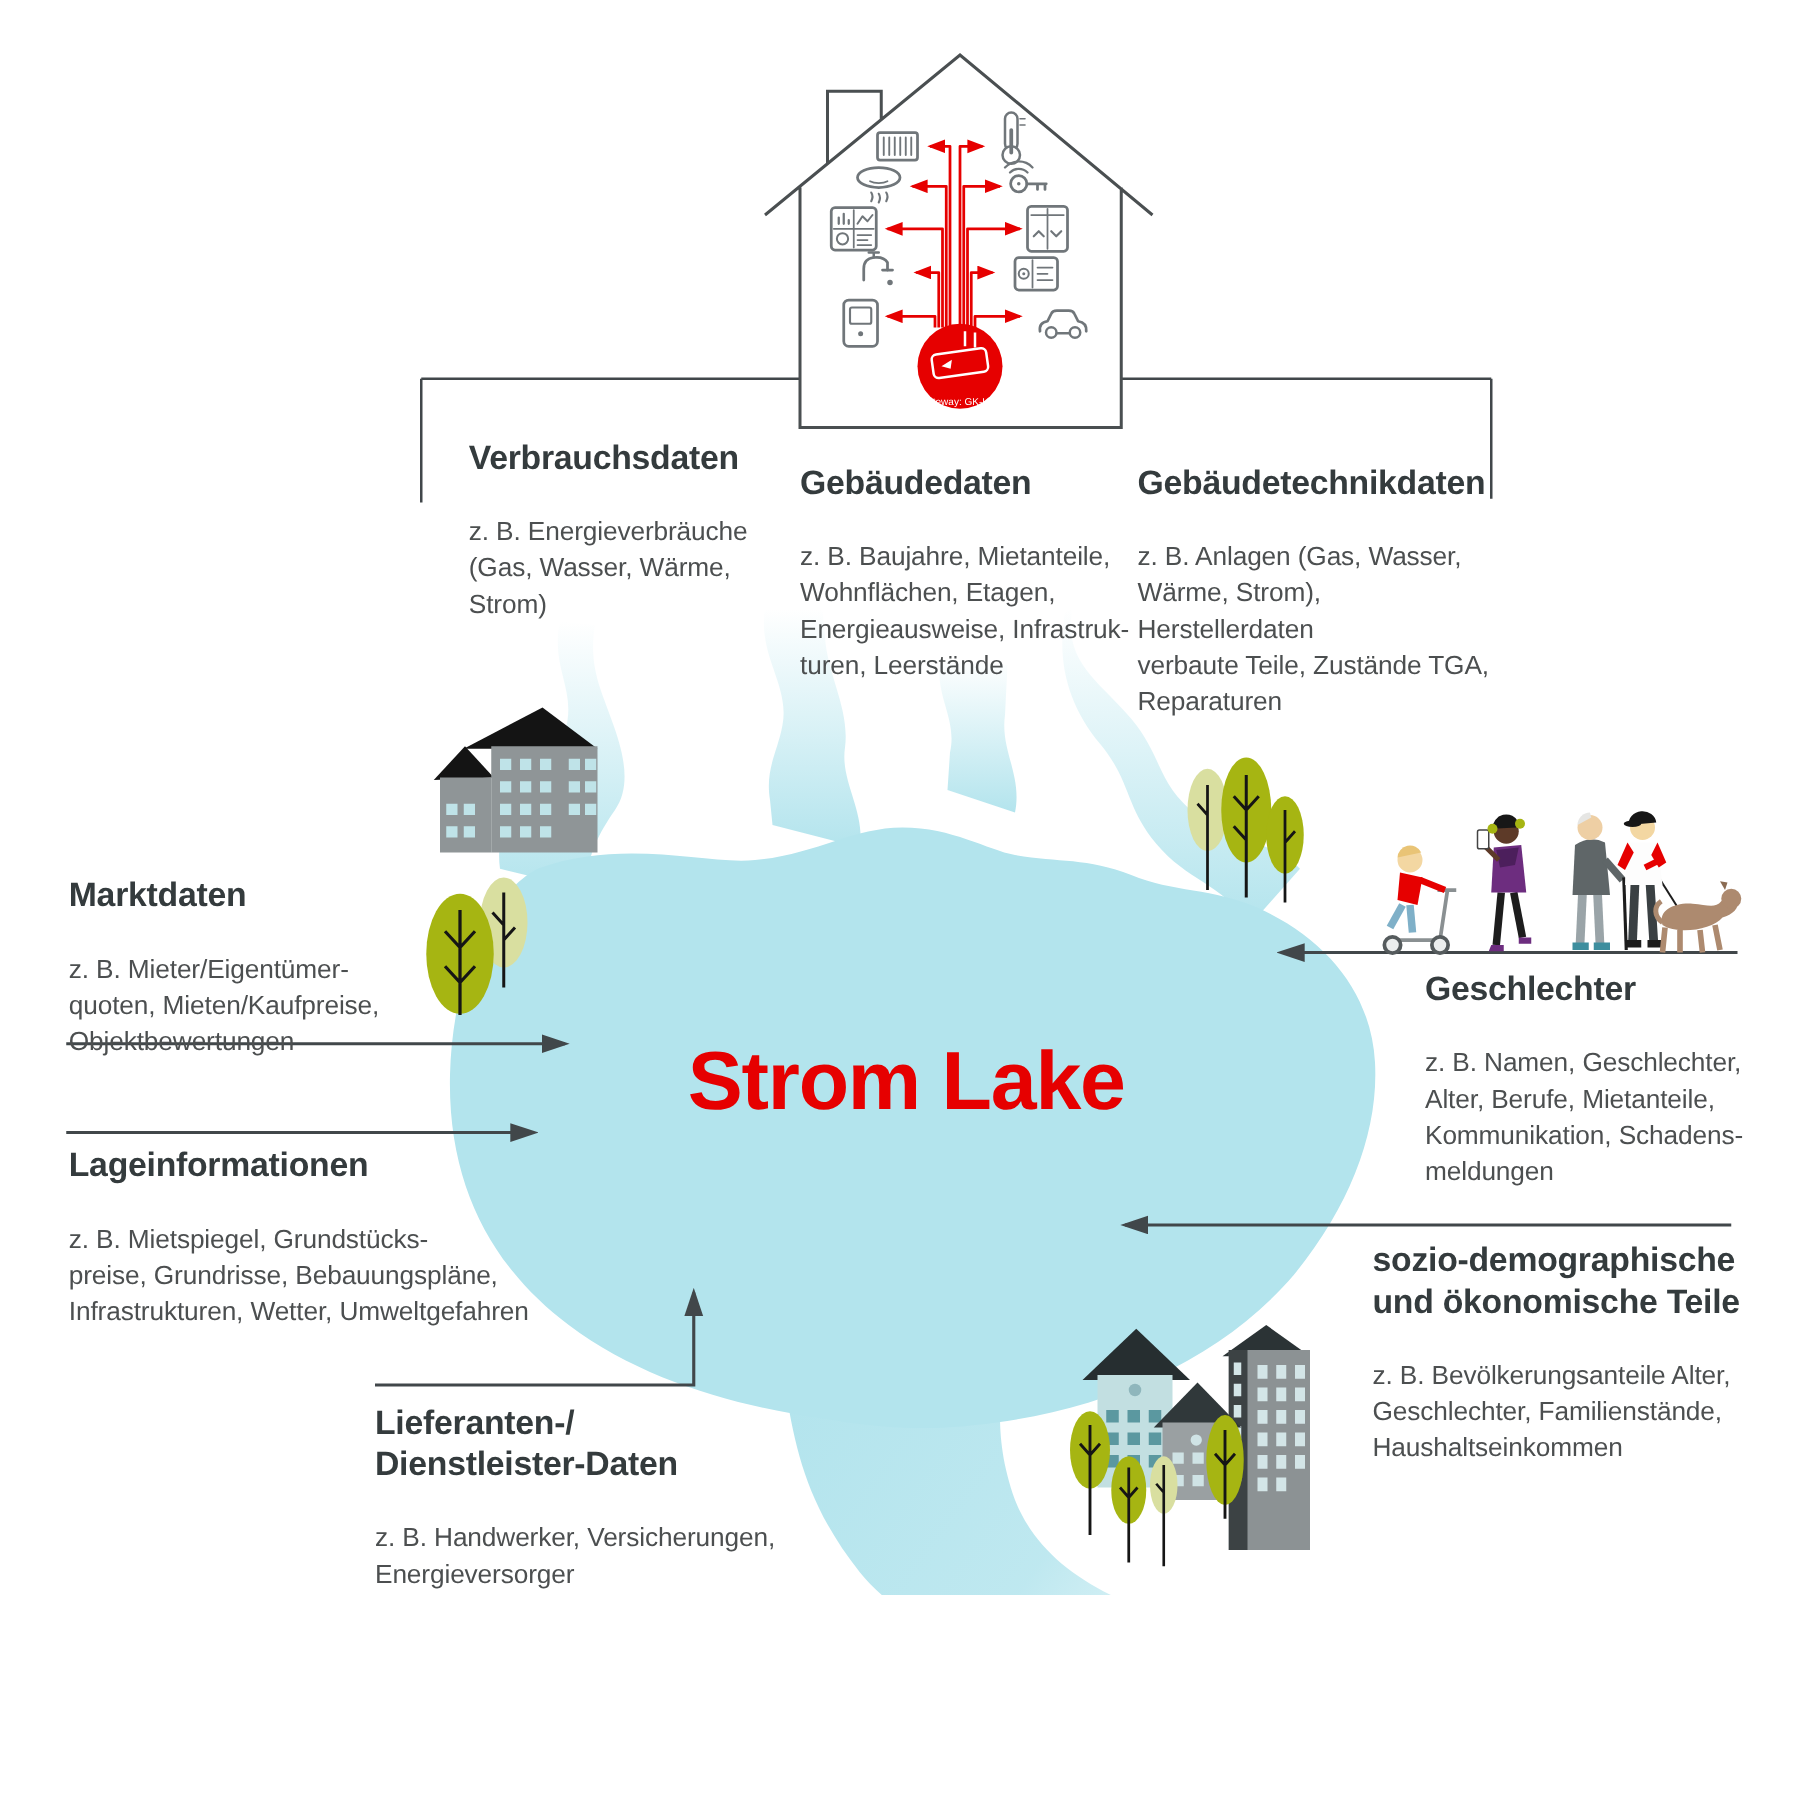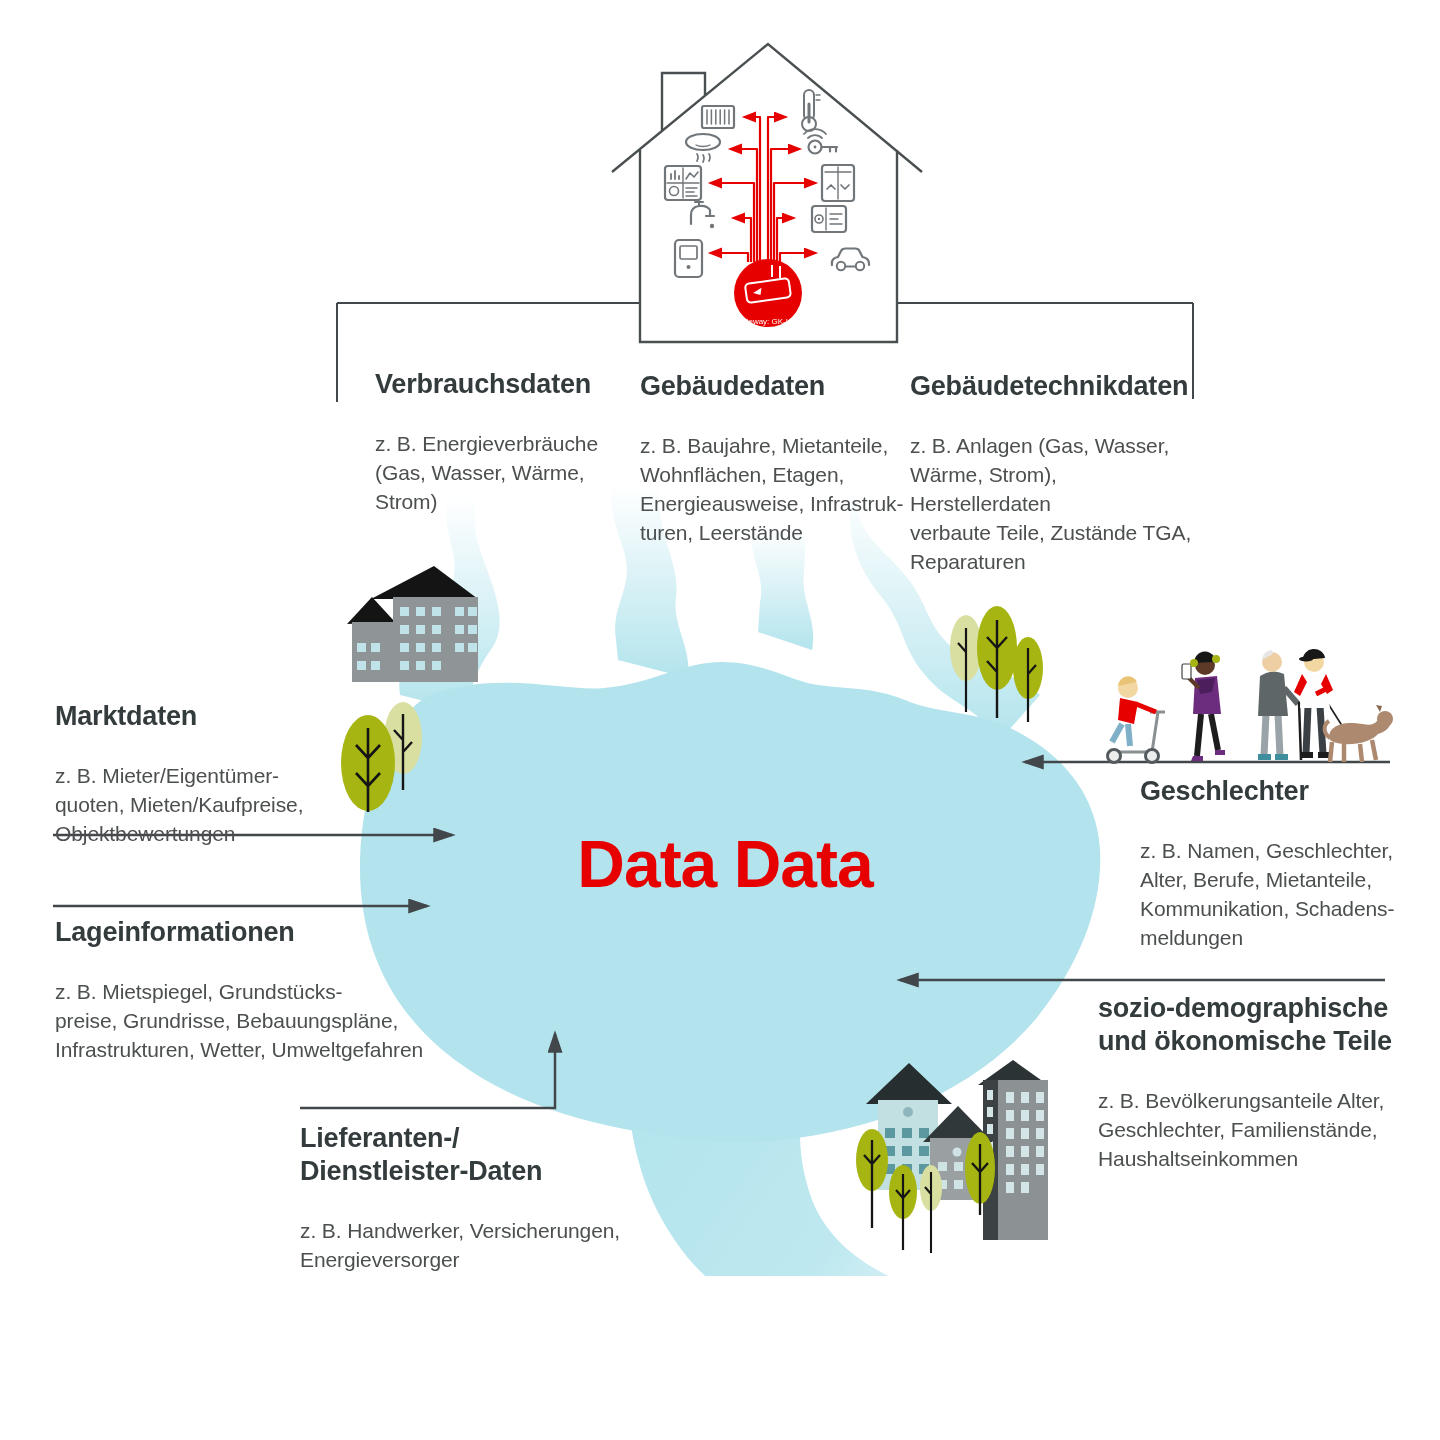--- a/index.html
+++ b/index.html
@@ -321,21 +321,21 @@
       <path d="M772,277 V265 M780,278 V266" stroke="#fff" stroke-width="2"></path>
       <g transform="rotate(-8 768 291)">
         <rect x="746" y="281" width="44" height="19" rx="4" fill="none" stroke="#fff" stroke-width="2"></rect>
         <path d="M753,291 l9,-4 -2,7 Z" fill="#fff"></path>
       </g>
       <text x="768" y="324" text-anchor="middle" font-size="8" fill="#fff" font-family="Liberation Sans, sans-serif">Gateway: GK-Hub</text>
     </g>
   </g>
 </svg>
 
-<div class="txt" style="left:375px;top:368px;width:240px">
+<div class="txt" style="left:375px;top:350px;width:240px">
   <div class="h">Verbrauchsdaten</div>
   <div class="b">z. B. Energieverbräuche
 (Gas, Wasser, Wärme,
 Strom)</div>
 </div>
 <div class="txt" style="left:640px;top:370px;width:280px">
   <div class="h">Gebäudedaten</div>
   <div class="b">z. B. Baujahre, Mietanteile,
 Wohnflächen, Etagen,
 Energieausweise, Infrastruk-
@@ -381,15 +381,15 @@
   <div class="b">z. B. Bevölkerungsanteile Alter,
 Geschlechter, Familienstände,
 Haushaltseinkommen</div>
 </div>
 
 <div class="txt" style="left:975px;top:1300px;width:260px">
   <div class="h">Analyse, Reporting,
 Monitoring</div>
 </div>
 
-<div class="lake-title">Data Data</div>
+<div class="lake-title">Strom Lake</div>
 
 </div>
 
 </body></html>

